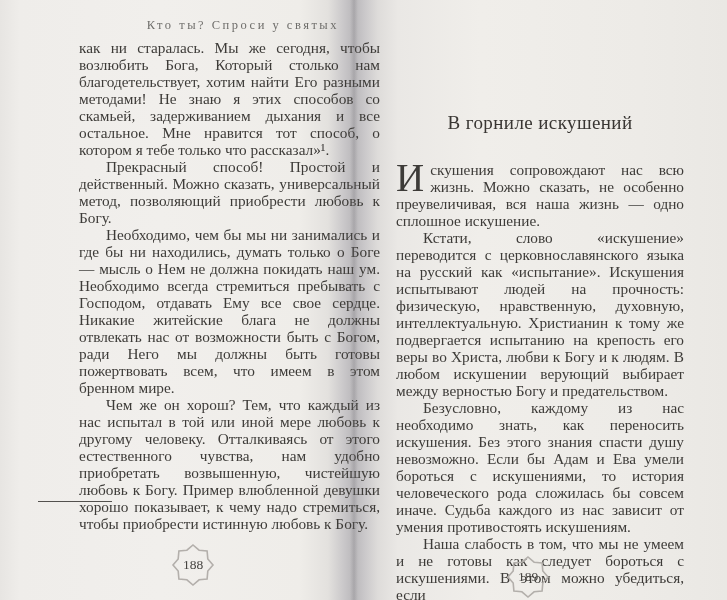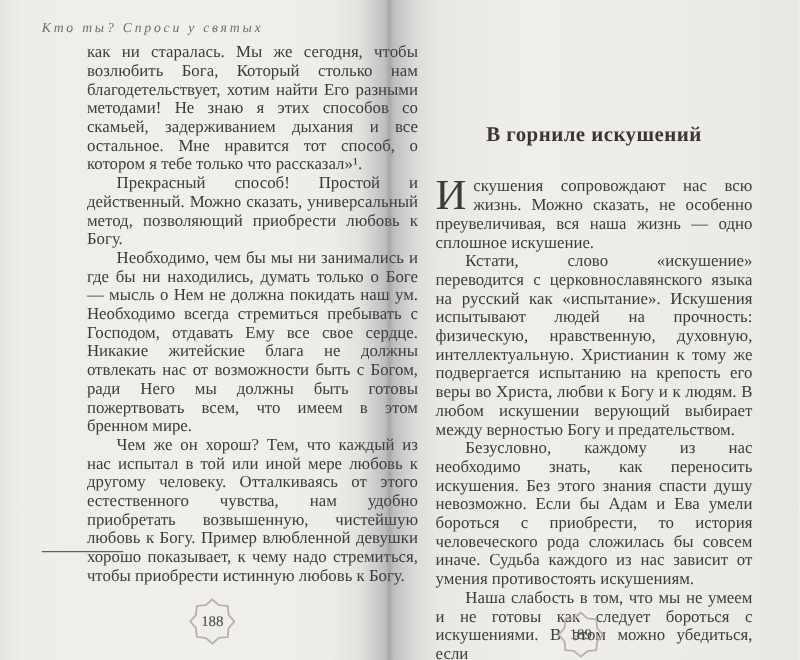--- a/index.html
+++ b/index.html
@@ -21,25 +21,24 @@
       #dedcda 378px,
       #eae8e5 398px,
       #f0eeea 480px,
       #edebe7 640px,
       #eae8e4 727px);
   }
   
   .running-head {
     position: absolute;
     left: 38px; top: 18px; width: 301px;
-    text-align: left;
+    text-align: right;
     font-size: 12.5px;
     letter-spacing: 2.5px;
     color: #6f6e6b;
-    font-style: italic;
   }
   .body-left {
     position: absolute;
     left: 38px; top: 39px; width: 301px; margin-left: 41px;
   }
   .para {
     margin: 0;
     font-size: 15.3px;
     line-height: 17px;
     text-align: justify;
@@ -67,21 +66,21 @@
   .fn-text sup { font-size: 9px; }
   
   .body-right {
     position: absolute;
     left: 396px; top: 112px; width: 288px;
   }
   .chapter-heading {
     margin: 0 0 27px 0;
     text-align: center;
     font-size: 19px;
-    font-weight: 700;
+    font-weight: 400;
     letter-spacing: 0.4px;
     color: #393633;
   }
   .dropcap-para { text-indent: 0; }
   .dropcap {
     float: left;
     font-size: 39px;
     line-height: 31px;
     height: 32px;
     padding: 1px 6px 0 0;
@@ -136,21 +135,21 @@
       <span class="badge-num">188</span>
     </div>
   </section>
 
   <section>
     <div class="body-right">
       <h2 class="chapter-heading">В горниле искушений</h2>
 
       <p class="para dropcap-para"><span class="dropcap">И</span><span>скушения сопровождают нас всю жизнь. Можно сказать, не особенно преувеличивая, вся наша жизнь — одно сплошное искушение.</span></p>
       <p class="para">Кстати, слово «искушение» переводится с церковнославянского языка на русский как «испытание». Искушения испытывают людей на прочность: физическую, нравственную, духовную, интеллектуальную. Христианин к тому же подвергается испытанию на крепость его веры во Христа, любви к Богу и к людям. В любом искушении верующий выбирает между верностью Богу и предательством.</p>
-      <p class="para">Безусловно, каждому из нас необходимо знать, как переносить искушения. Без этого знания спасти душу невозможно. Если бы Адам и Ева умели бороться с приобрести, то история человеческого рода сложилась бы совсем иначе. Судьба каждого из нас зависит от умения противостоять искушениям.</p>
+      <p class="para">Безусловно, каждому из нас необходимо знать, как переносить искушения. Без этого знания спасти душу невозможно. Если бы Адам и Ева умели бороться с искушениями, то история человеческого рода сложилась бы совсем иначе. Судьба каждого из нас зависит от умения противостоять искушениям.</p>
       <p class="para">Наша слабость в том, что мы не умеем и не готовы как следует бороться с искушениями. В этом можно убедиться, если</p>
     </div>
 
     <div class="badge badge-right">
       <svg width="48" height="44" viewBox="0 0 48 44">
         <polygon points="24,2 30.1,7.2 38.1,7.9 38.8,15.9 44,22 38.8,28.1 38.1,36.1 30.1,36.8 24,42 17.9,36.8 9.9,36.1 9.2,28.1 4,22 9.2,15.9 9.9,7.9 17.9,7.2" fill="none" stroke="#b3afab" stroke-width="1.6"></polygon>
       </svg>
       <span class="badge-num">189</span>
     </div>
   </section>

